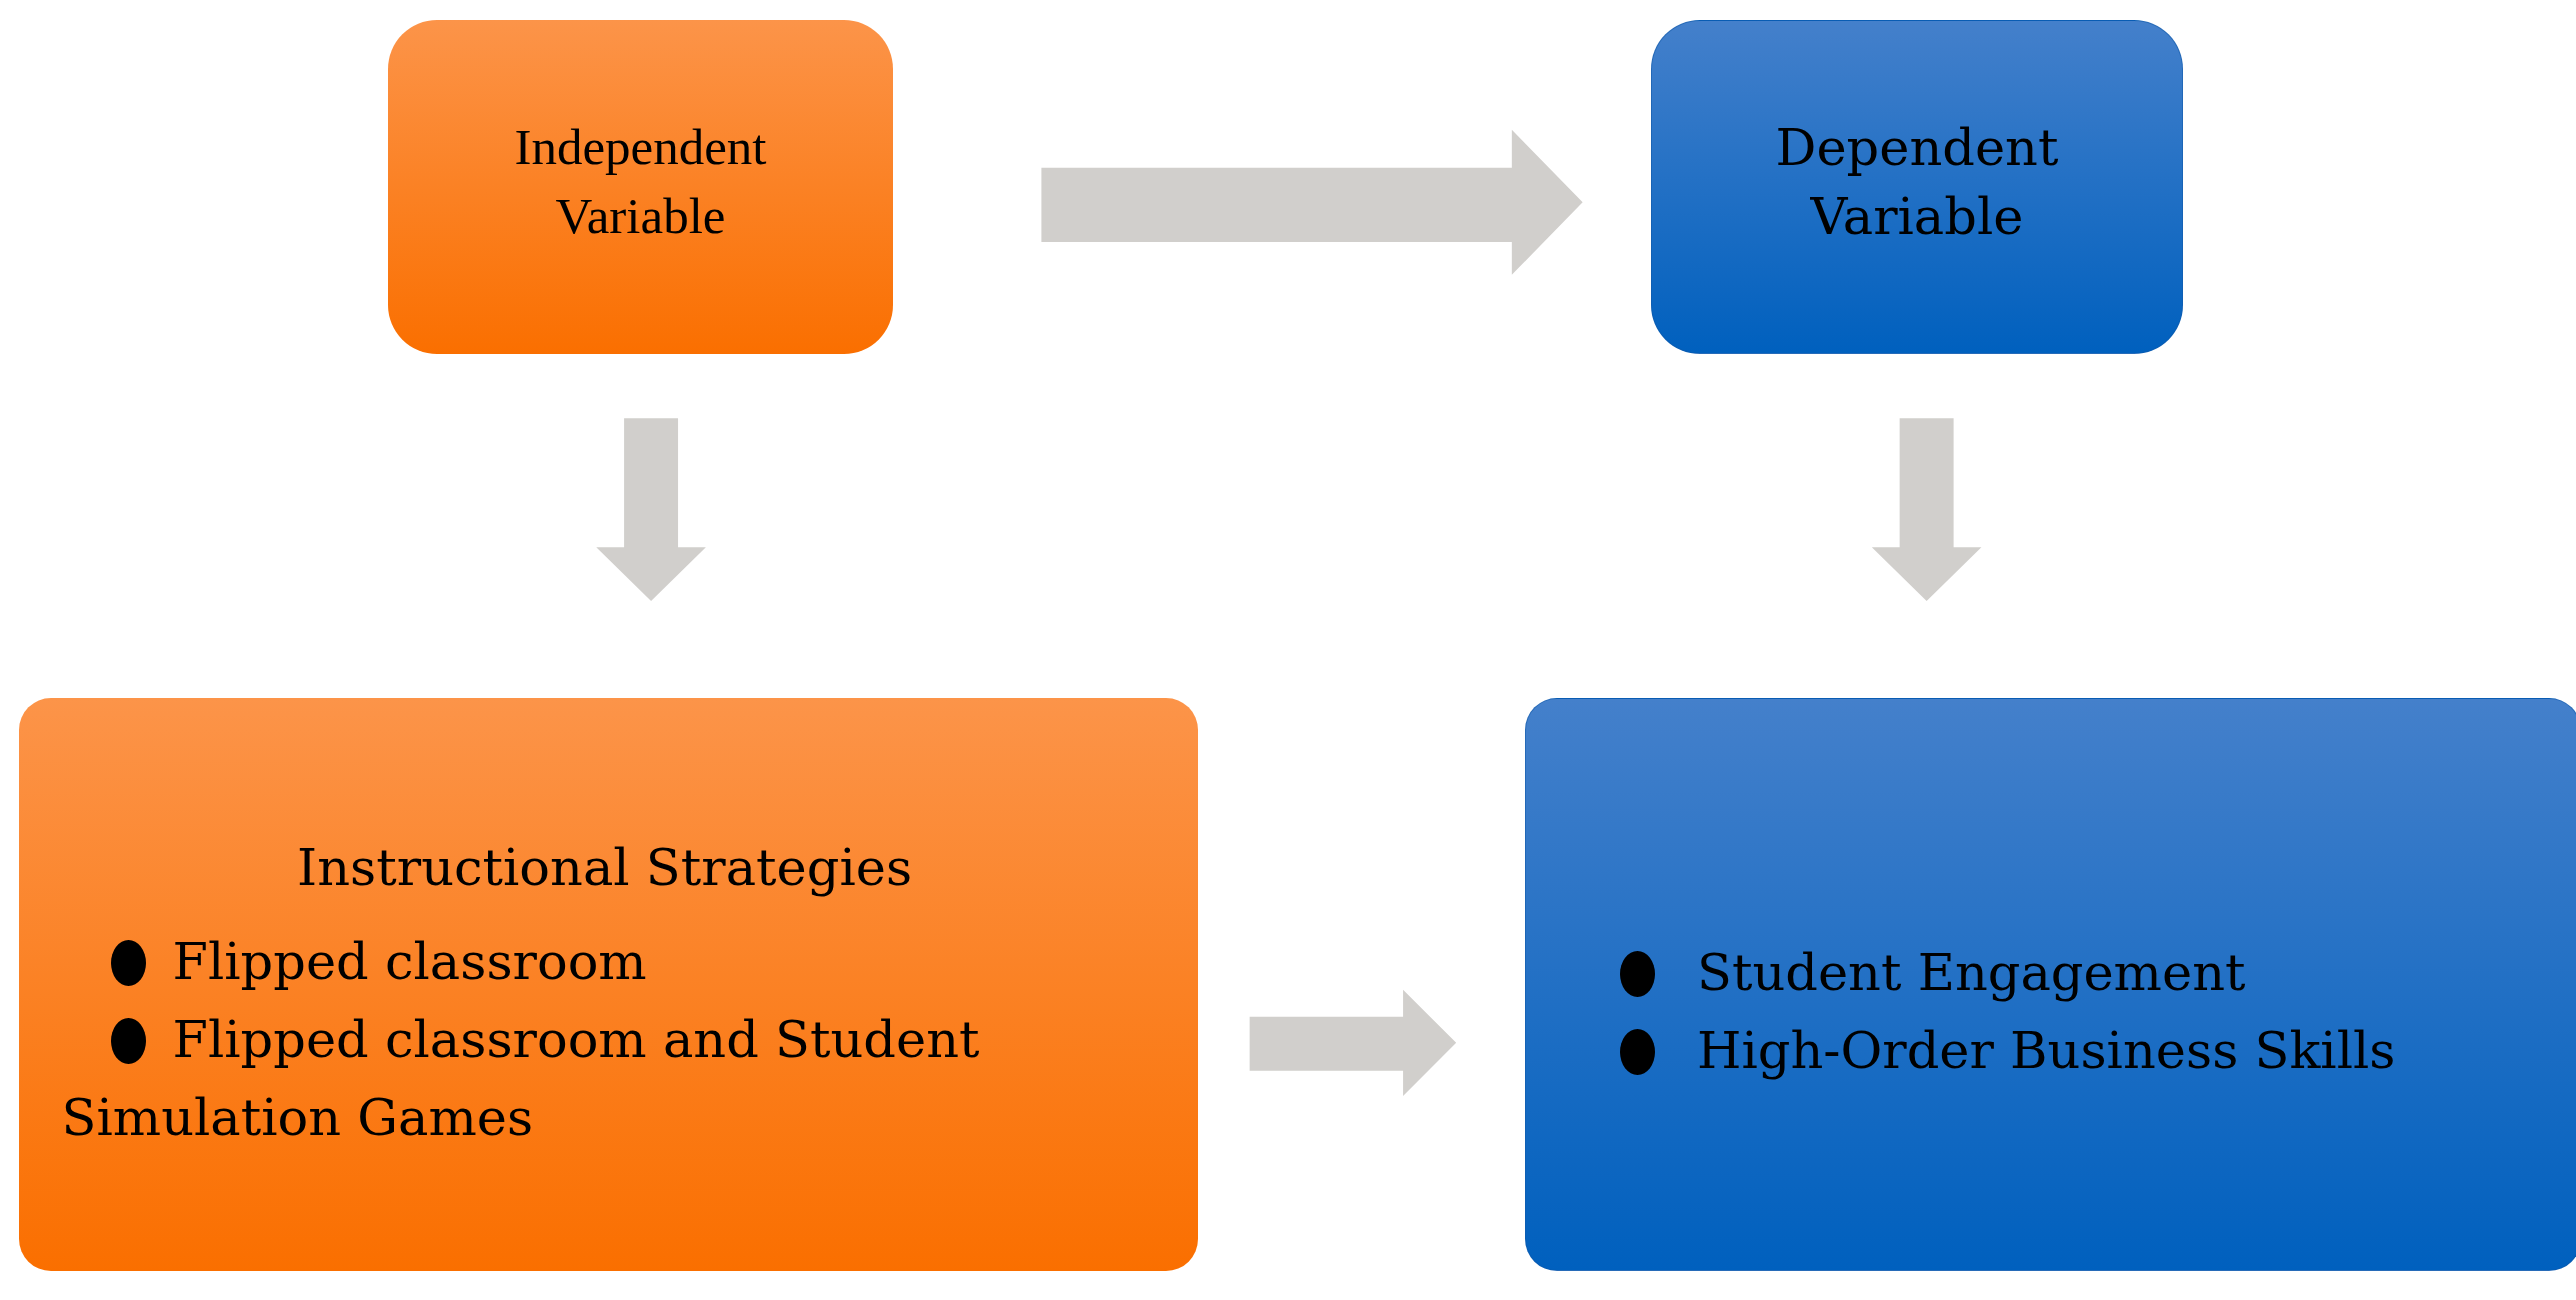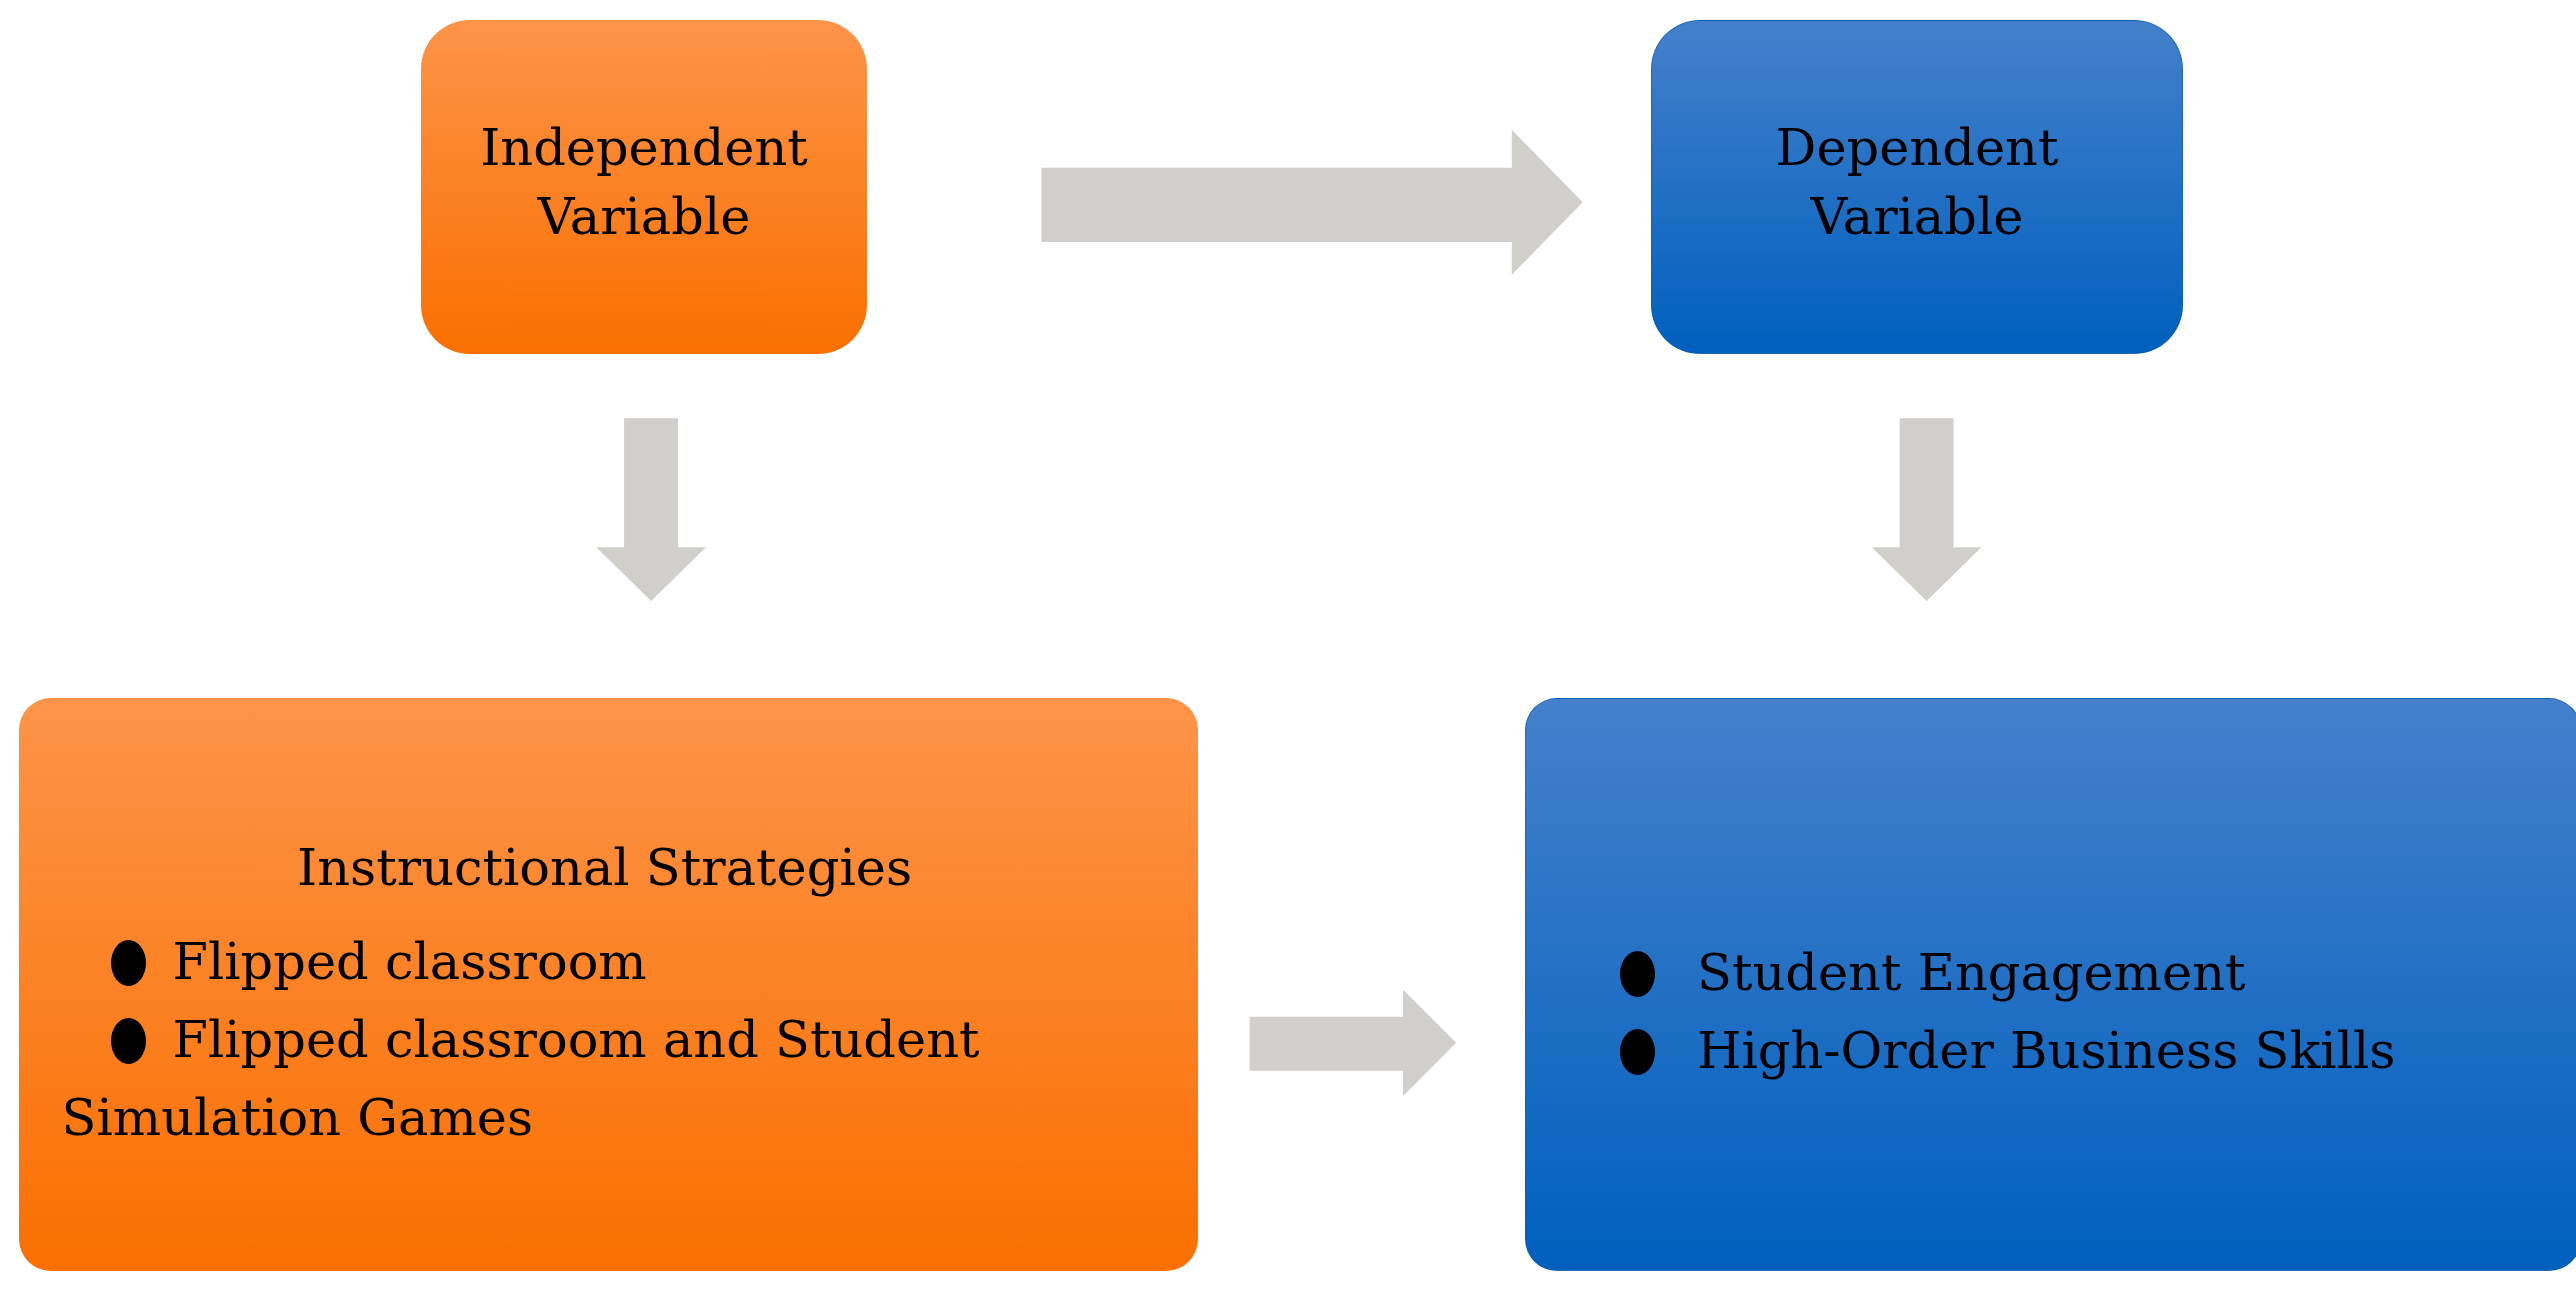--- a/index.html
+++ b/index.html
@@ -34,21 +34,21 @@
     border-radius: 49px;
     display: flex;
     flex-direction: column;
     align-items: center;
     justify-content: center;
     padding-bottom: 10px;
     font-size: 51px;
     line-height: 69px;
     text-align: center;
   }
-  #box-independent { left: 421px; width: 446px; }
+  #box-independent { left: 388px; width: 505px; font-family: Liberation Serif, serif; }
   #box-dependent  { left: 1651px; width: 532px; }
 
   
   .box-bottom {
     top: 698px;
     height: 573px;
     border-radius: 32px;
     font-size: 51px;
     line-height: 78px;
   }

